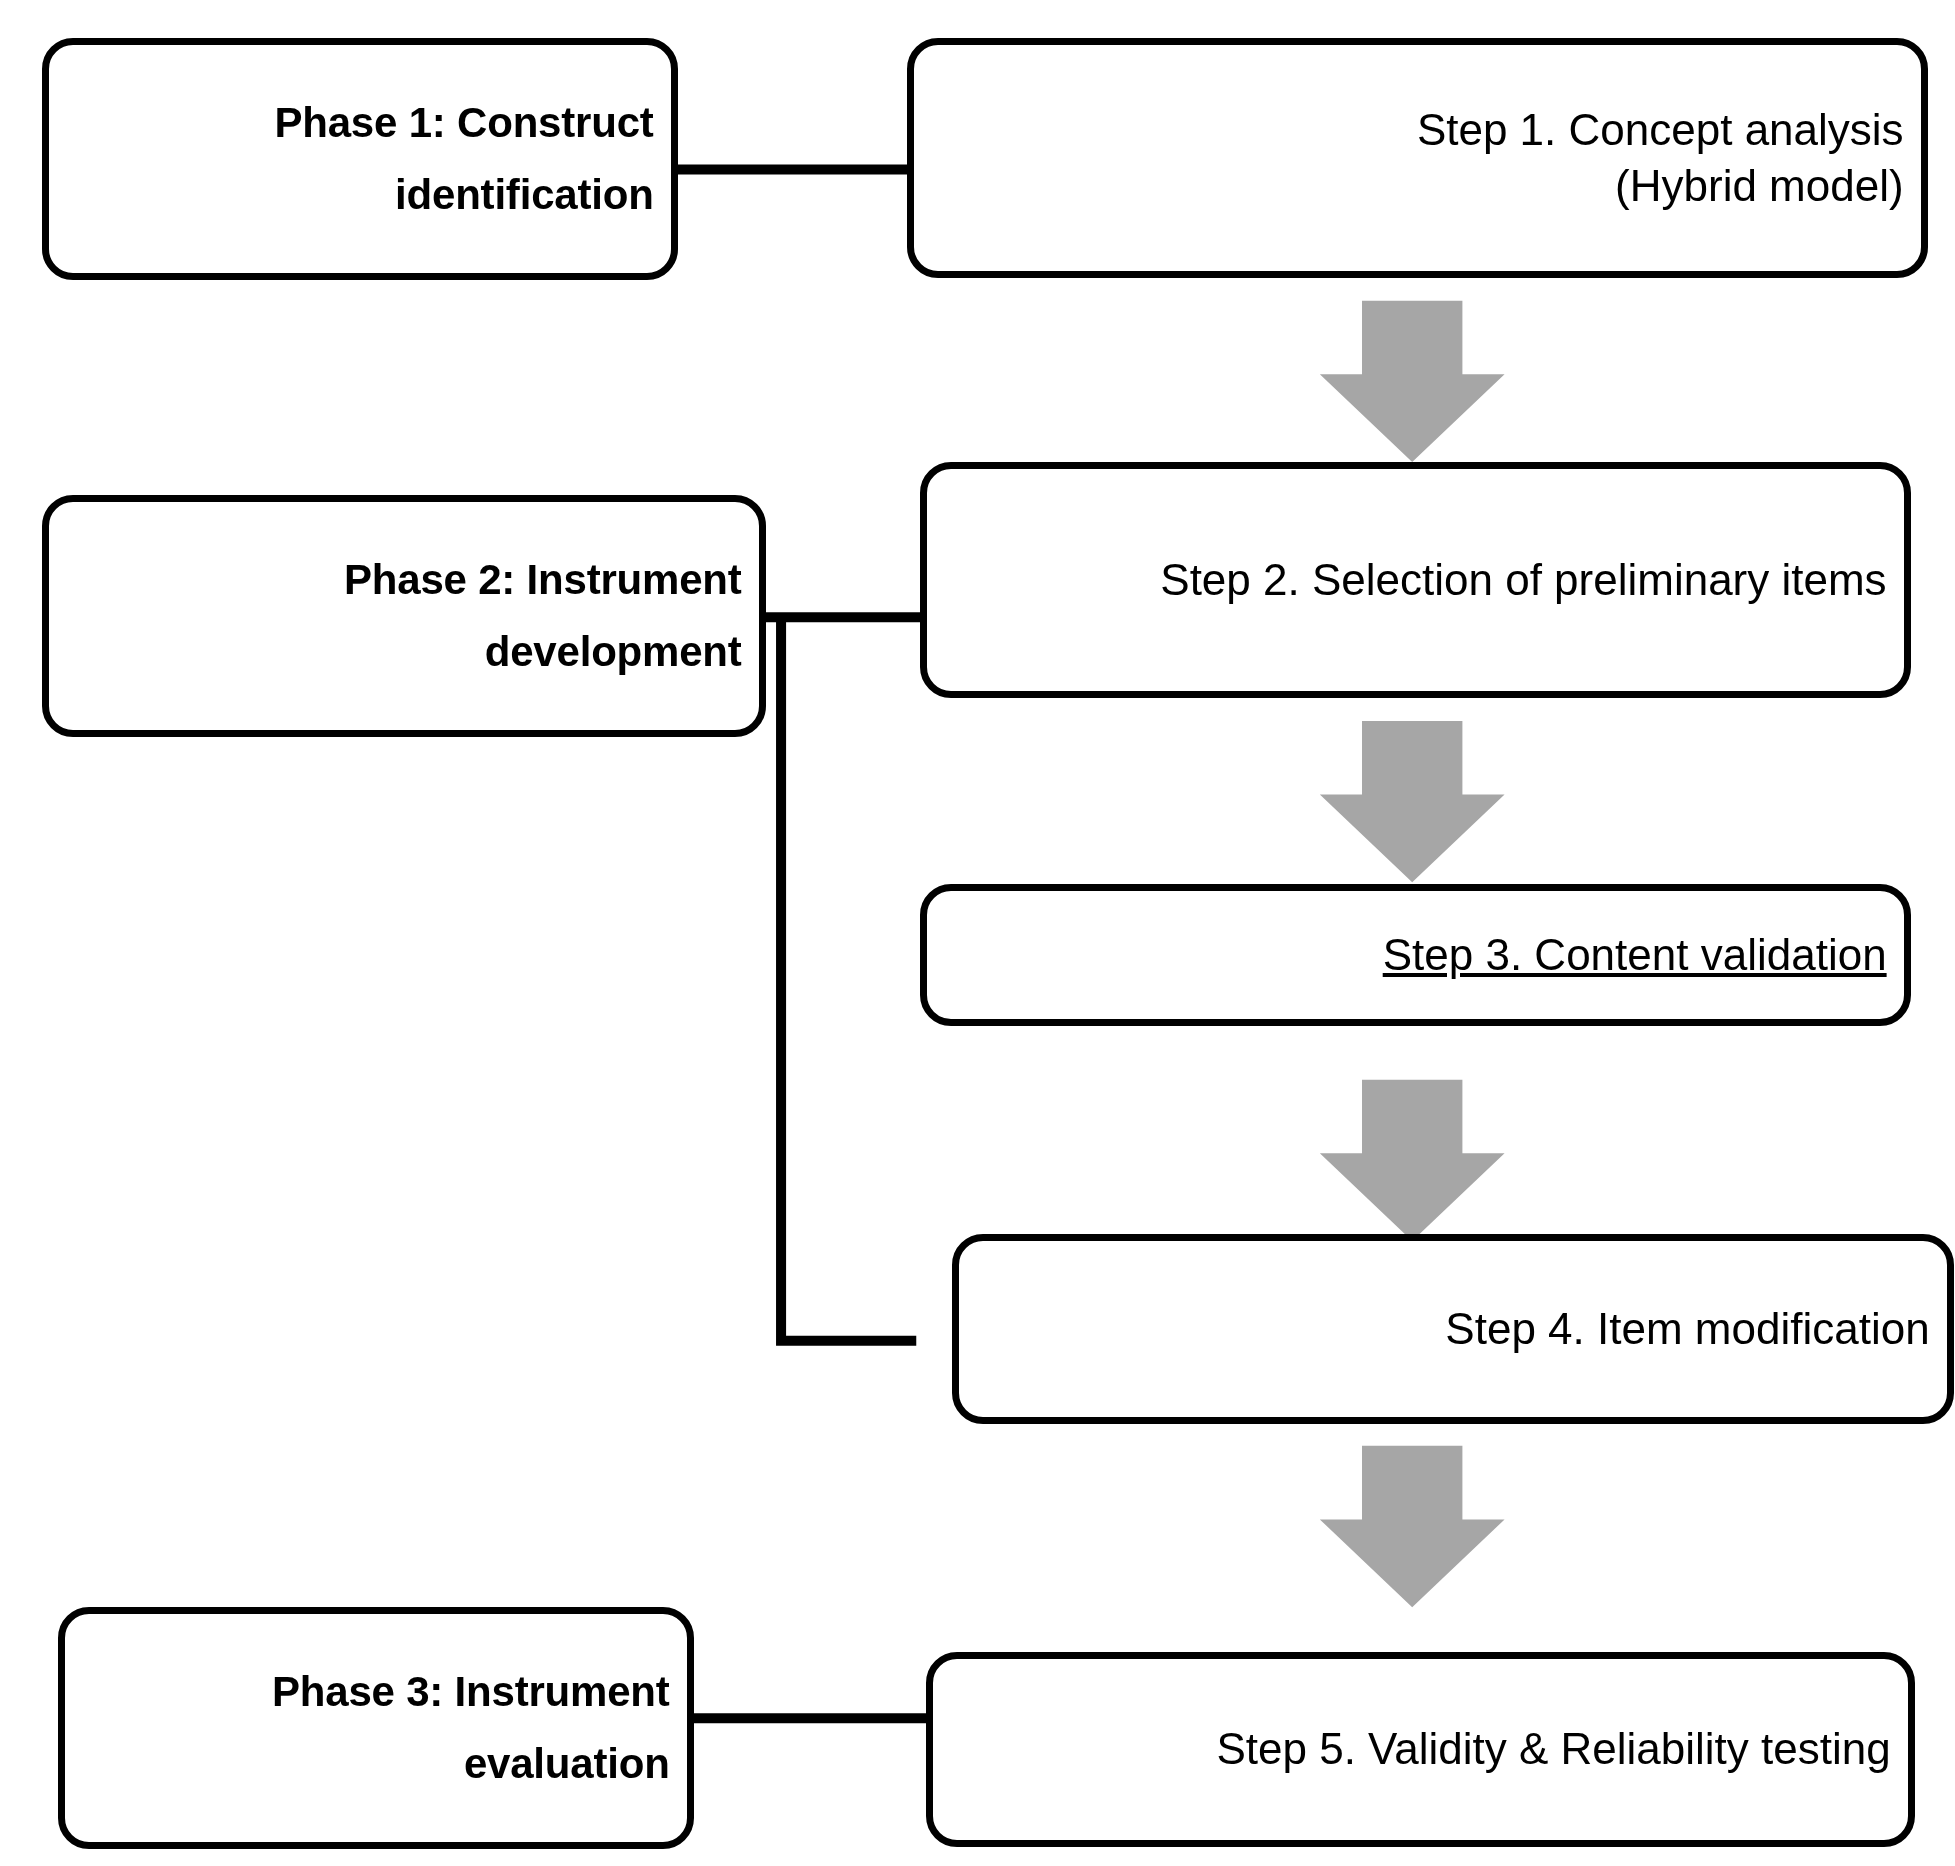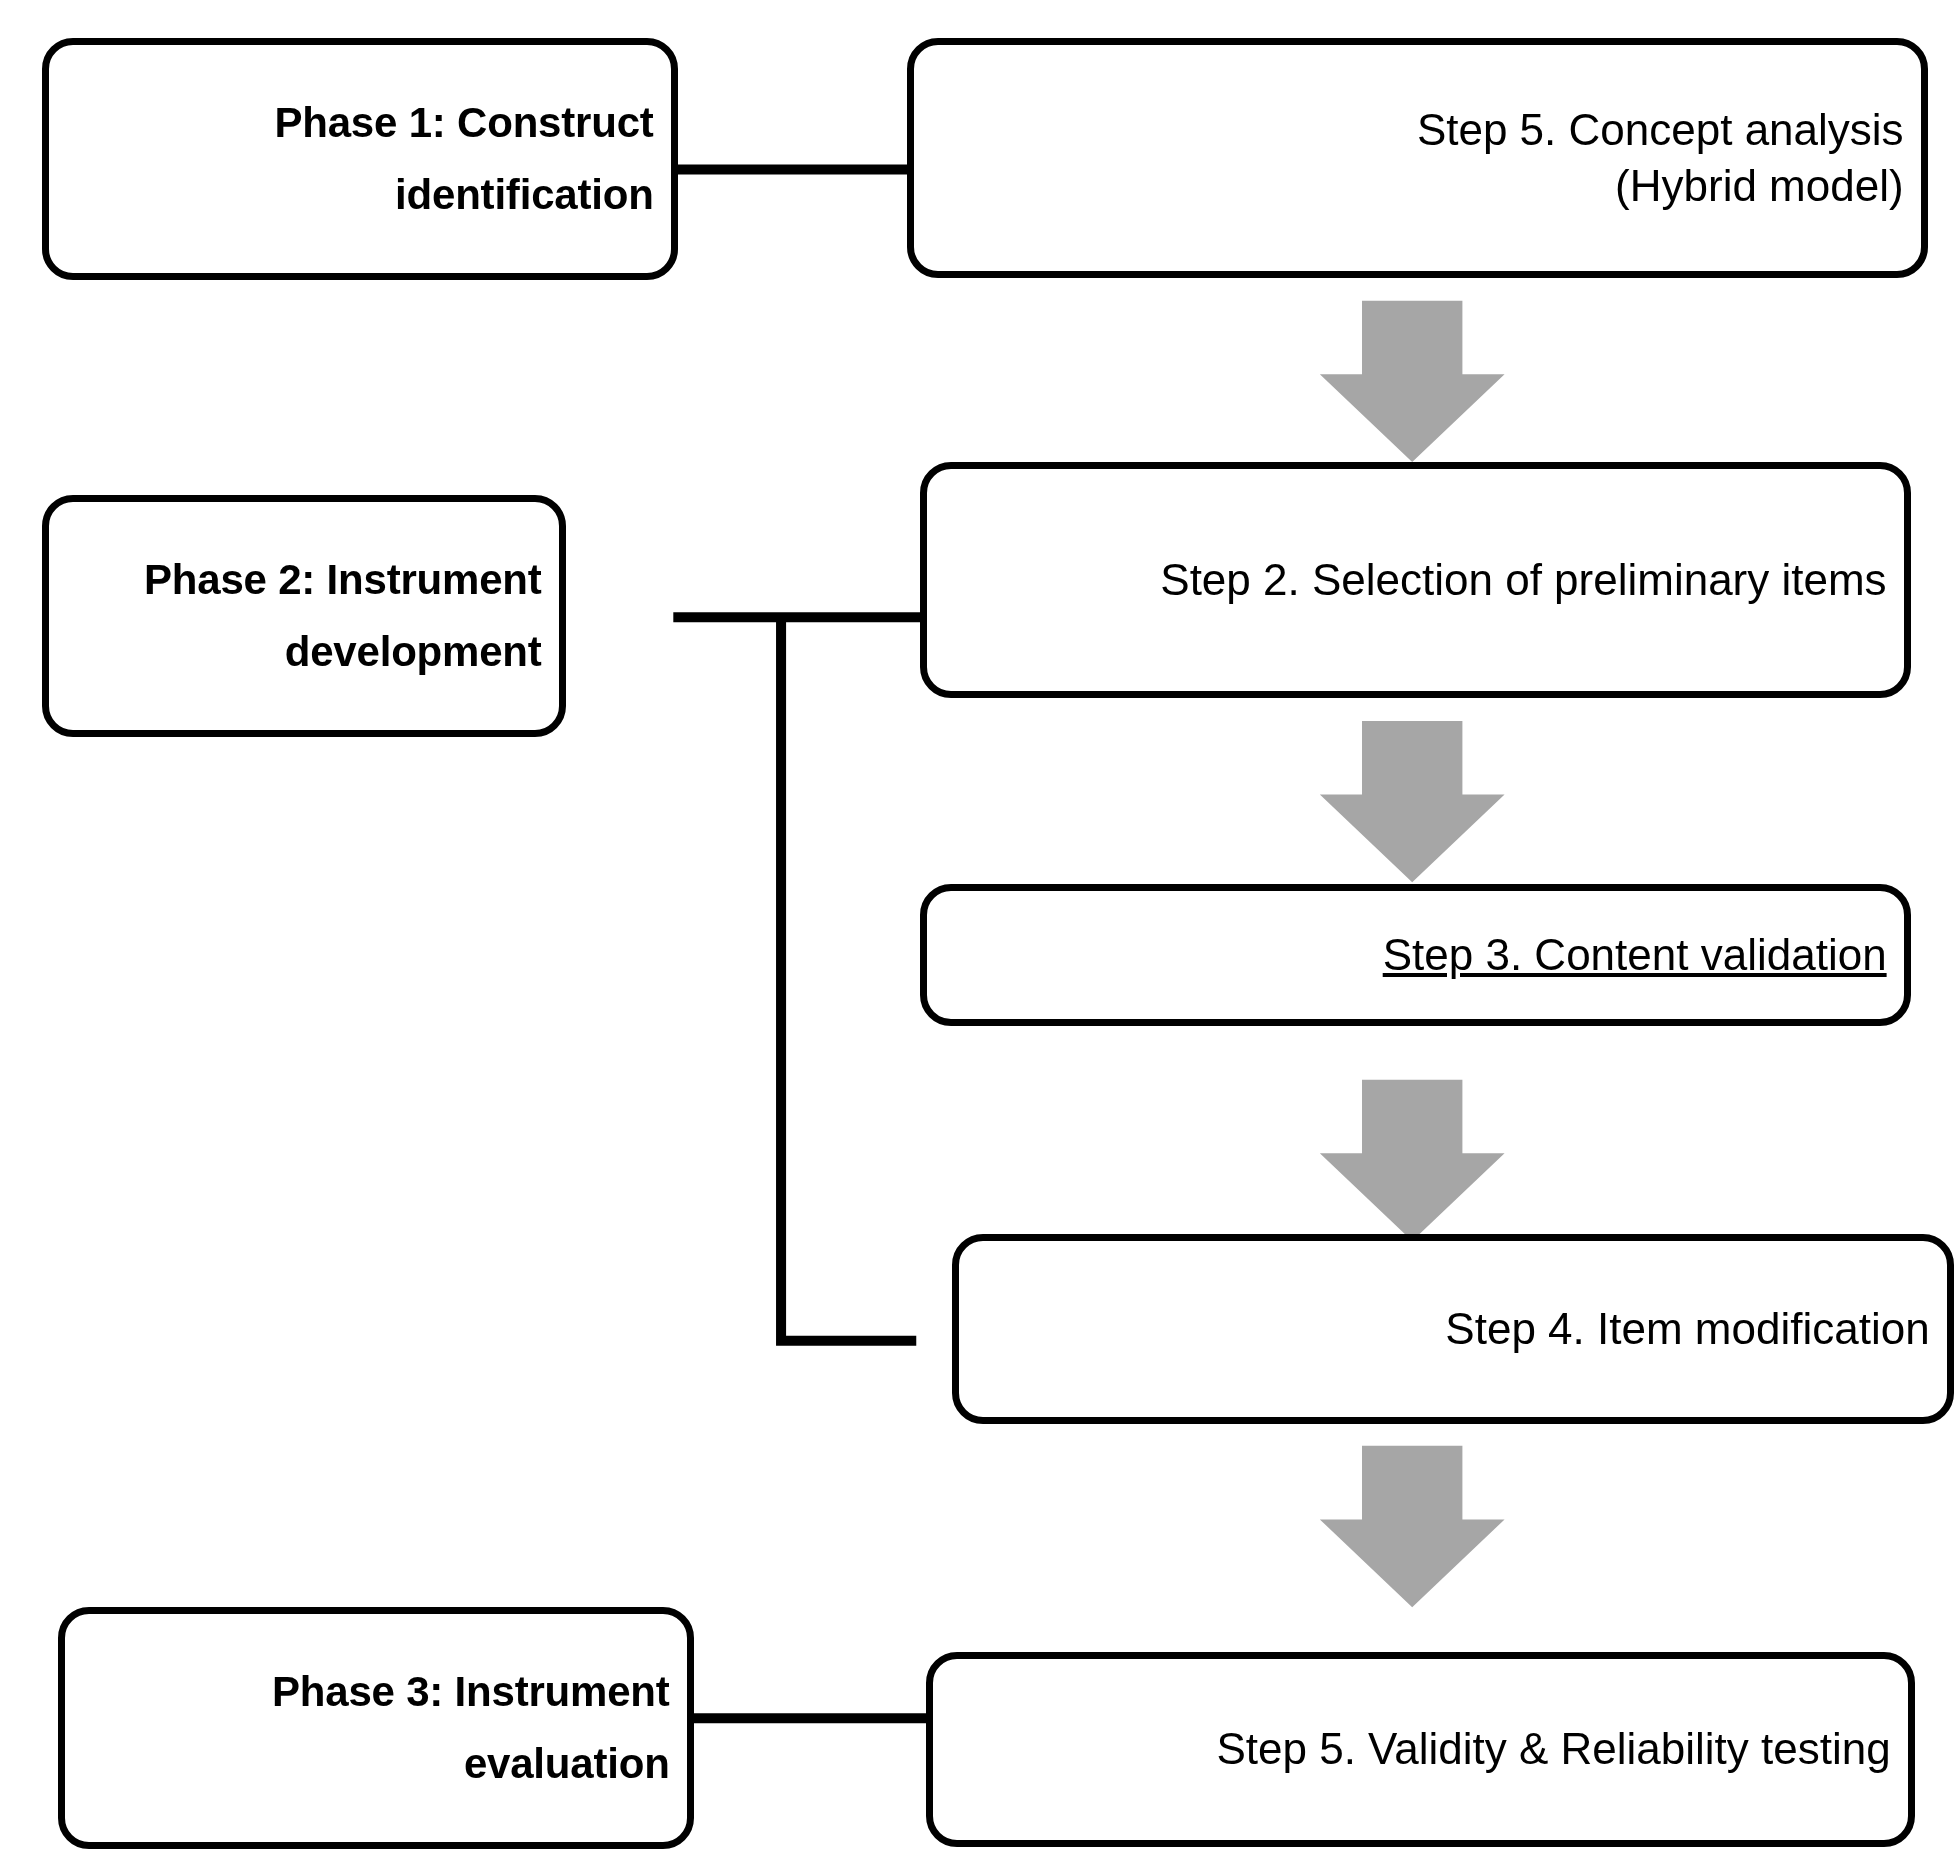--- a/index.html
+++ b/index.html
@@ -51,21 +51,21 @@
     letter-spacing: -0.2px;
   }
   .step-box .node-label {
     font-weight: normal;
     font-size: 44px;
     line-height: 1.28;
   }
   
   #node-phase1 { left: 42px;   top: 38px;   width: 636px;  height: 242px; }
   #node-step1  { left: 907px; top: 38px;   width: 1021px; height: 240px; }
-  #node-phase2 { left: 42px;   top: 495px;  width: 524px;  height: 242px; }
+  #node-phase2 { left: 42px;   top: 495px;  width: 724px;  height: 242px; }
   #node-step2  { left: 920px; top: 462px;  width: 991px; height: 236px; }
   #node-step3  { left: 920px; top: 884px; width: 991px; height: 142px; text-decoration: underline; }
   #node-step4  { left: 912px; top: 1234px; width: 1002px; height: 190px; margin-left: 40px; }
   #node-phase3 { left: 42px;   top: 1607px; width: 636px;  height: 242px; margin-left: 16px; }
   #node-step5  { left: 926px; top: 1652px; width: 989px; height: 195px; }
 </style>
 </head>
 <body>
 
 <div id="stage">
@@ -98,21 +98,21 @@
     <span class="node-label">Phase 2: Instrument
 development</span>
   </div>
 
   <div class="node-box phase-box" id="node-phase3">
     <span class="node-label">Phase 3: Instrument
 evaluation</span>
   </div>
 
   <div class="node-box step-box" id="node-step1">
-    <span class="node-label">Step 5. Concept analysis
+    <span class="node-label">Step 1. Concept analysis
 (Hybrid model)</span>
   </div>
 
   <div class="node-box step-box" id="node-step2">
     <span class="node-label">Step 2. Selection of preliminary items</span>
   </div>
 
   <div class="node-box step-box" id="node-step3">
     <span class="node-label">Step 3. Content validation</span>
   </div>

